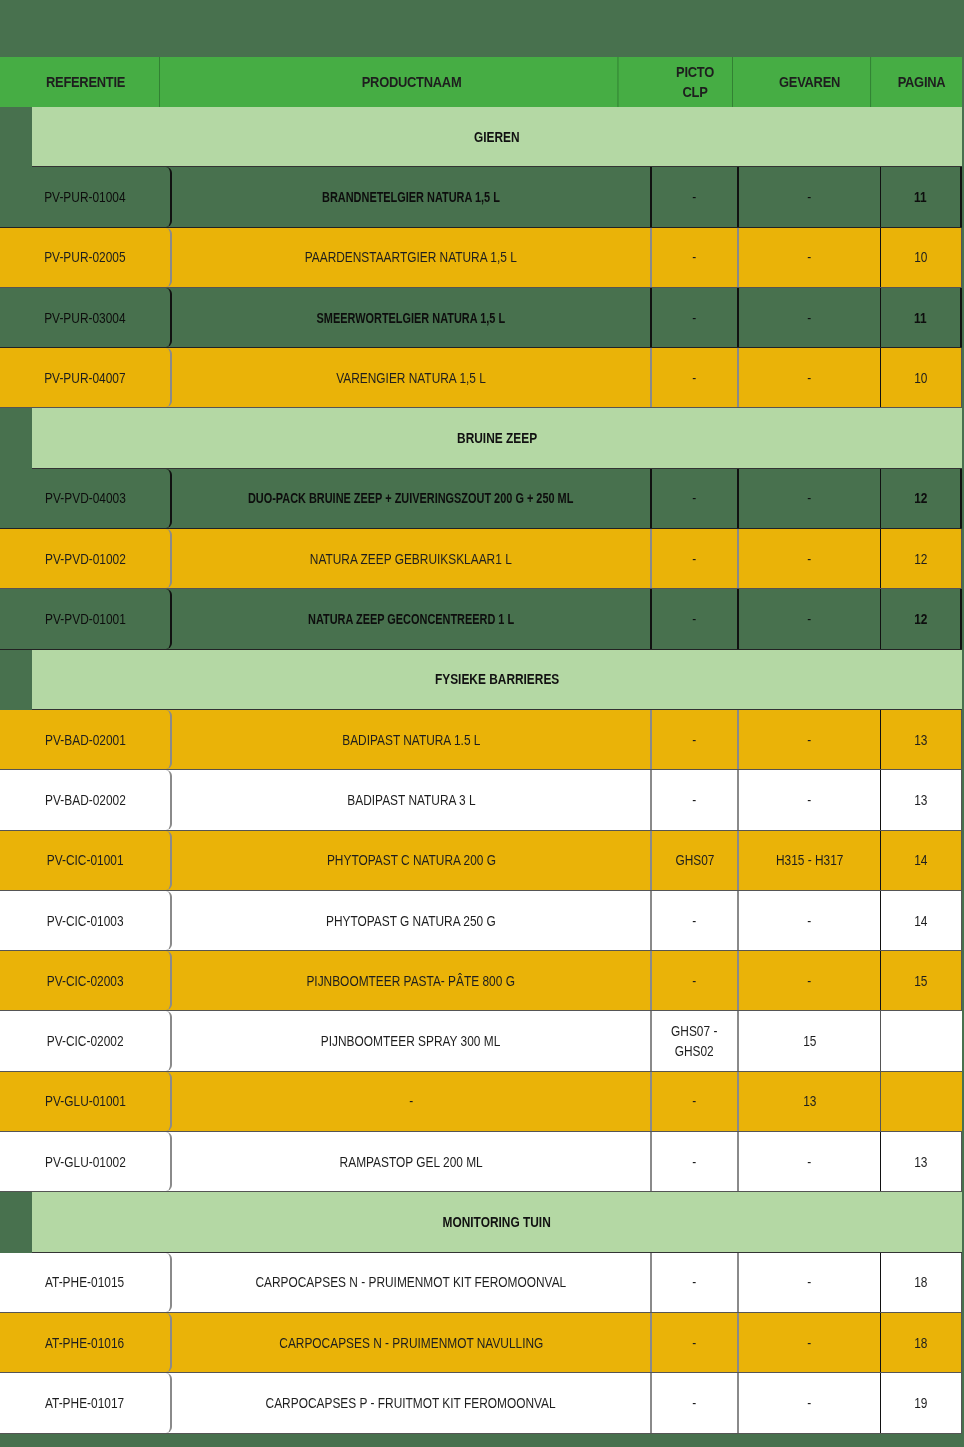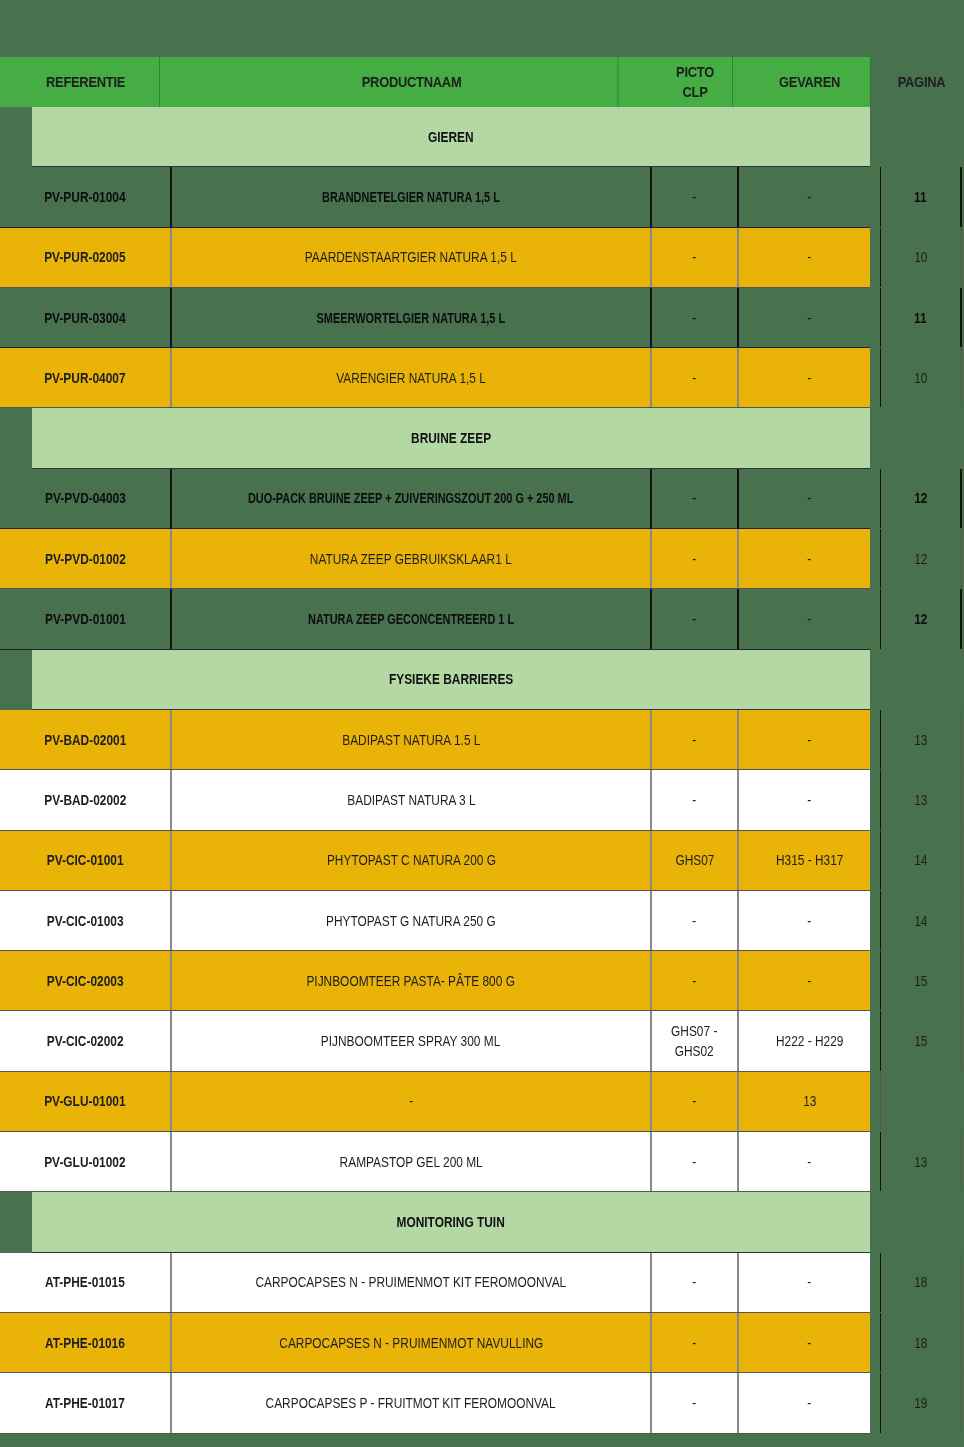--- a/index.html
+++ b/index.html
@@ -6,21 +6,21 @@
     body {
       width: 964px; height: 1447px;
       background: #48714e;
       font-family: "Liberation Sans", sans-serif;
       position: relative;
       overflow: hidden;
     }
     .table {
       position: absolute;
       left: 0; top: 57px;
-      width: 870px;
+      width: 962px;
     }
     .row {
       display: grid;
       grid-template-columns: 172px 480px 87px 142px 81px;
       height: 60.3px;
       box-sizing: border-box;
     }
     .row.header {
       height: 50px;
       background: #46ad44;
@@ -37,21 +37,21 @@
     .cell {
       display: flex; align-items: center; justify-content: center;
       text-align: center;
       font-size: 14px;
       color: #1e1e1e;
       box-sizing: border-box;
       line-height: 20px;
       white-space: pre-line;
     }
     .cell .txt { display: inline-block; transform: scaleX(0.85); }
-    .cell.ref { font-weight: bold; }
+    .cell.ref { font-weight: normal; border-radius: 6px; }
     .row.section {
       display: flex; align-items: center; justify-content: center;
       background: #b4d8a4;
       border-bottom: 1px solid #333;
       margin-left: 32px;
     }
     .row.section .section-title {
       font-weight: bold;
       font-size: 14px;
       color: #111;
@@ -175,21 +175,20 @@
     <div class="cell name"><span class="txt">PIJNBOOMTEER PASTA- PÂTE 800 G</span></div>
     <div class="cell picto"><span class="txt">-</span></div>
     <div class="cell gevaren"><span class="txt">-</span></div>
     <div class="cell page"><span class="txt">15</span></div>
   </div>
       <div class="row data white">
     <div class="cell ref"><span class="txt">PV-CIC-02002</span></div>
     <div class="cell name"><span class="txt">PIJNBOOMTEER SPRAY 300 ML</span></div>
     <div class="cell picto"><span class="txt">GHS07 -
 GHS02</span></div>
-    <div class="cell gevaren"><span class="txt">H222 - H229</span></div>
     <div class="cell page"><span class="txt">15</span></div>
   </div>
       <div class="row data gray">
     <div class="cell ref"><span class="txt">PV-GLU-01001</span></div>
     <div class="cell picto"><span class="txt">-</span></div>
     <div class="cell gevaren"><span class="txt">-</span></div>
     <div class="cell page"><span class="txt">13</span></div>
   </div>
       <div class="row data white">
     <div class="cell ref"><span class="txt">PV-GLU-01002</span></div>

